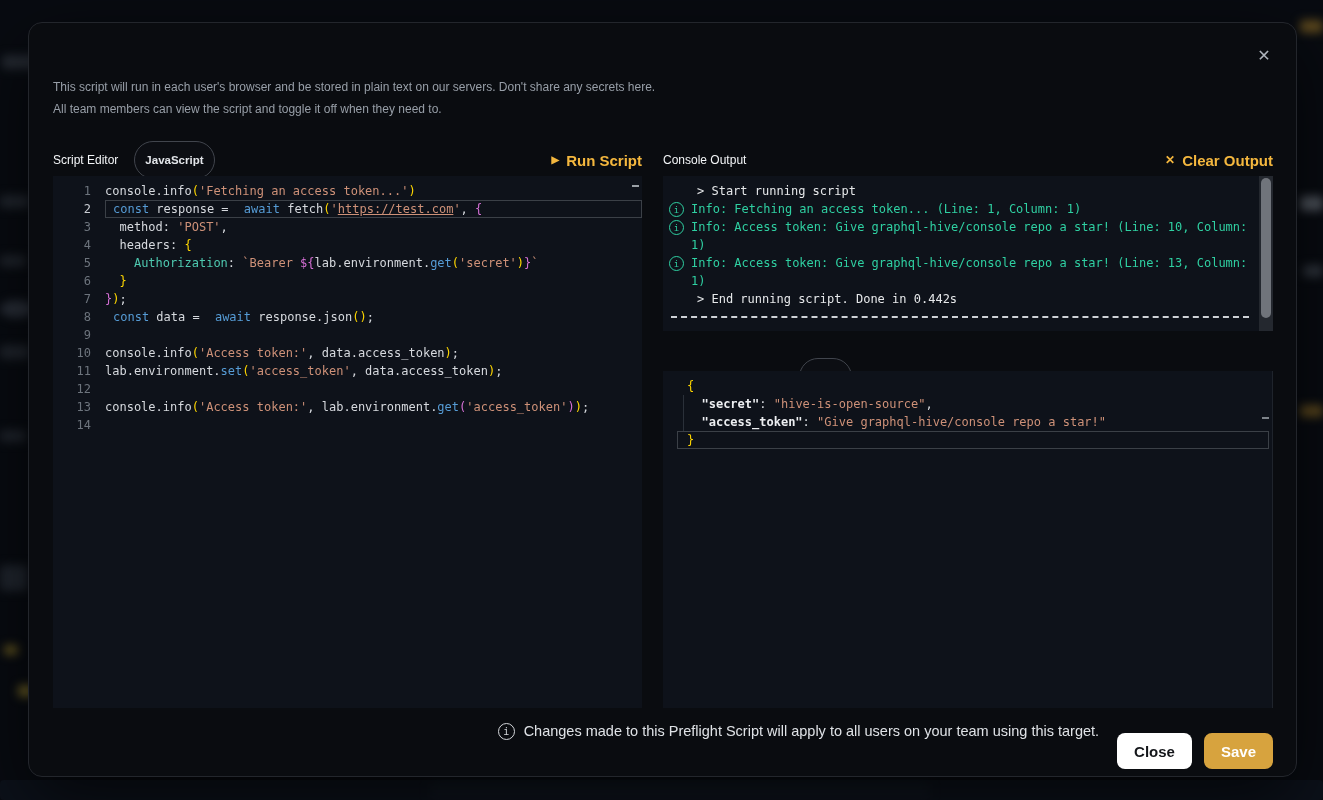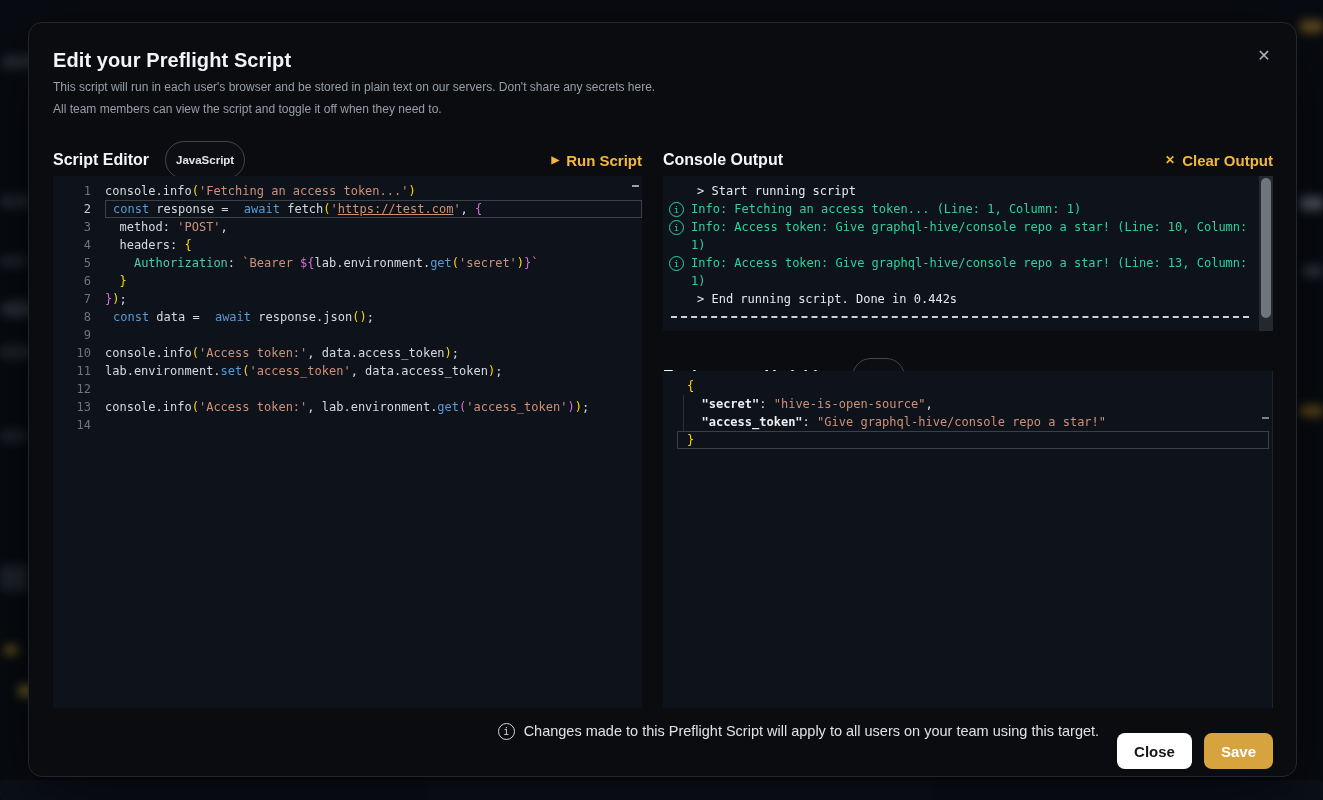--- a/index.html
+++ b/index.html
@@ -18,21 +18,21 @@
     box-shadow:0 24px 70px rgba(0,0,0,.65);
   }
   .m-title{position:absolute;left:24px;top:26px;font-size:20px;font-weight:700;color:#f3f4f6;letter-spacing:.1px;}
   .m-close{position:absolute;right:18px;top:18px;width:28px;height:28px;display:flex;align-items:center;justify-content:center;
     color:#aeb4bc;font-size:16px;cursor:pointer;border-radius:6px;}
   .m-desc{position:absolute;left:24px;top:53px;font-size:12px;line-height:22px;color:#989fa8;}
   .content{position:absolute;left:24px;top:122px;width:1220px;height:604px;}
   .col-left{position:absolute;left:0;top:0;width:589px;}
   .col-right{position:absolute;left:610px;top:0;width:610px;}
   .sec-head{position:absolute;top:0;left:0;right:0;height:30px;display:flex;align-items:center;}
-  .sec-title{font-size:16px;font-weight:700;color:#f3f5f7;}
+  .sec-title{font-size:12px;font-weight:400;color:#f3f5f7;}
   .pill{margin-left:16px;border:1px solid #41454d;border-radius:999px;padding:12px 10px;
     font-size:11.5px;font-weight:700;color:#e2e5e9;background:#0c0e13;}
   .head-action{margin-left:auto;display:flex;align-items:center;gap:7px;
     color:#f4b73e;font-size:15px;font-weight:600;cursor:pointer;}
   .head-action .tri{font-size:10px;line-height:1;}
   .head-action .xglyph{font-size:12px;line-height:1;}
   
   .panel{position:absolute;background:#0e121a;font-family:"DejaVu Sans Mono",monospace;font-size:12px;}
   .panel-script{left:0;top:31px;width:589px;height:532px;padding-top:6px;box-sizing:border-box;}
   .panel-console{left:0;top:31px;width:610px;height:155px;padding-top:6px;box-sizing:border-box;overflow:hidden;}
@@ -92,21 +92,20 @@
   <div class="bg-blob" style="left:1300px;top:20px;width:23px;height:13px;background:#a9822f;"></div>
   <div class="bg-blob" style="left:1300px;top:196px;width:23px;height:15px;background:#8d95a1;"></div>
   <div class="bg-blob" style="left:1303px;top:265px;width:20px;height:12px;background:#565e6a;"></div>
   <div class="bg-blob" style="left:1300px;top:405px;width:23px;height:12px;background:#a9822f;"></div>
   <div class="bg-blob" style="left:0;top:780px;width:1323px;height:20px;background:#151c28;filter:none;"></div>
   <div class="bg-blob" style="left:430px;top:782px;width:500px;height:18px;background:#1b2431;"></div>
 </div>
 <div class="bg-overlay"></div>
 
 <div class="modal">
-  <div class="m-title">Edit your Preflight Script</div>
   <div class="m-close">✕</div>
   <div class="m-desc">
     <div>This script will run in each user's browser and be stored in plain text on our servers. Don't share any secrets here.</div>
     <div>All team members can view the script and toggle it off when they need to.</div>
   </div>
 
   <div class="content">
 
     <div class="col-left">
       <div class="sec-head">

